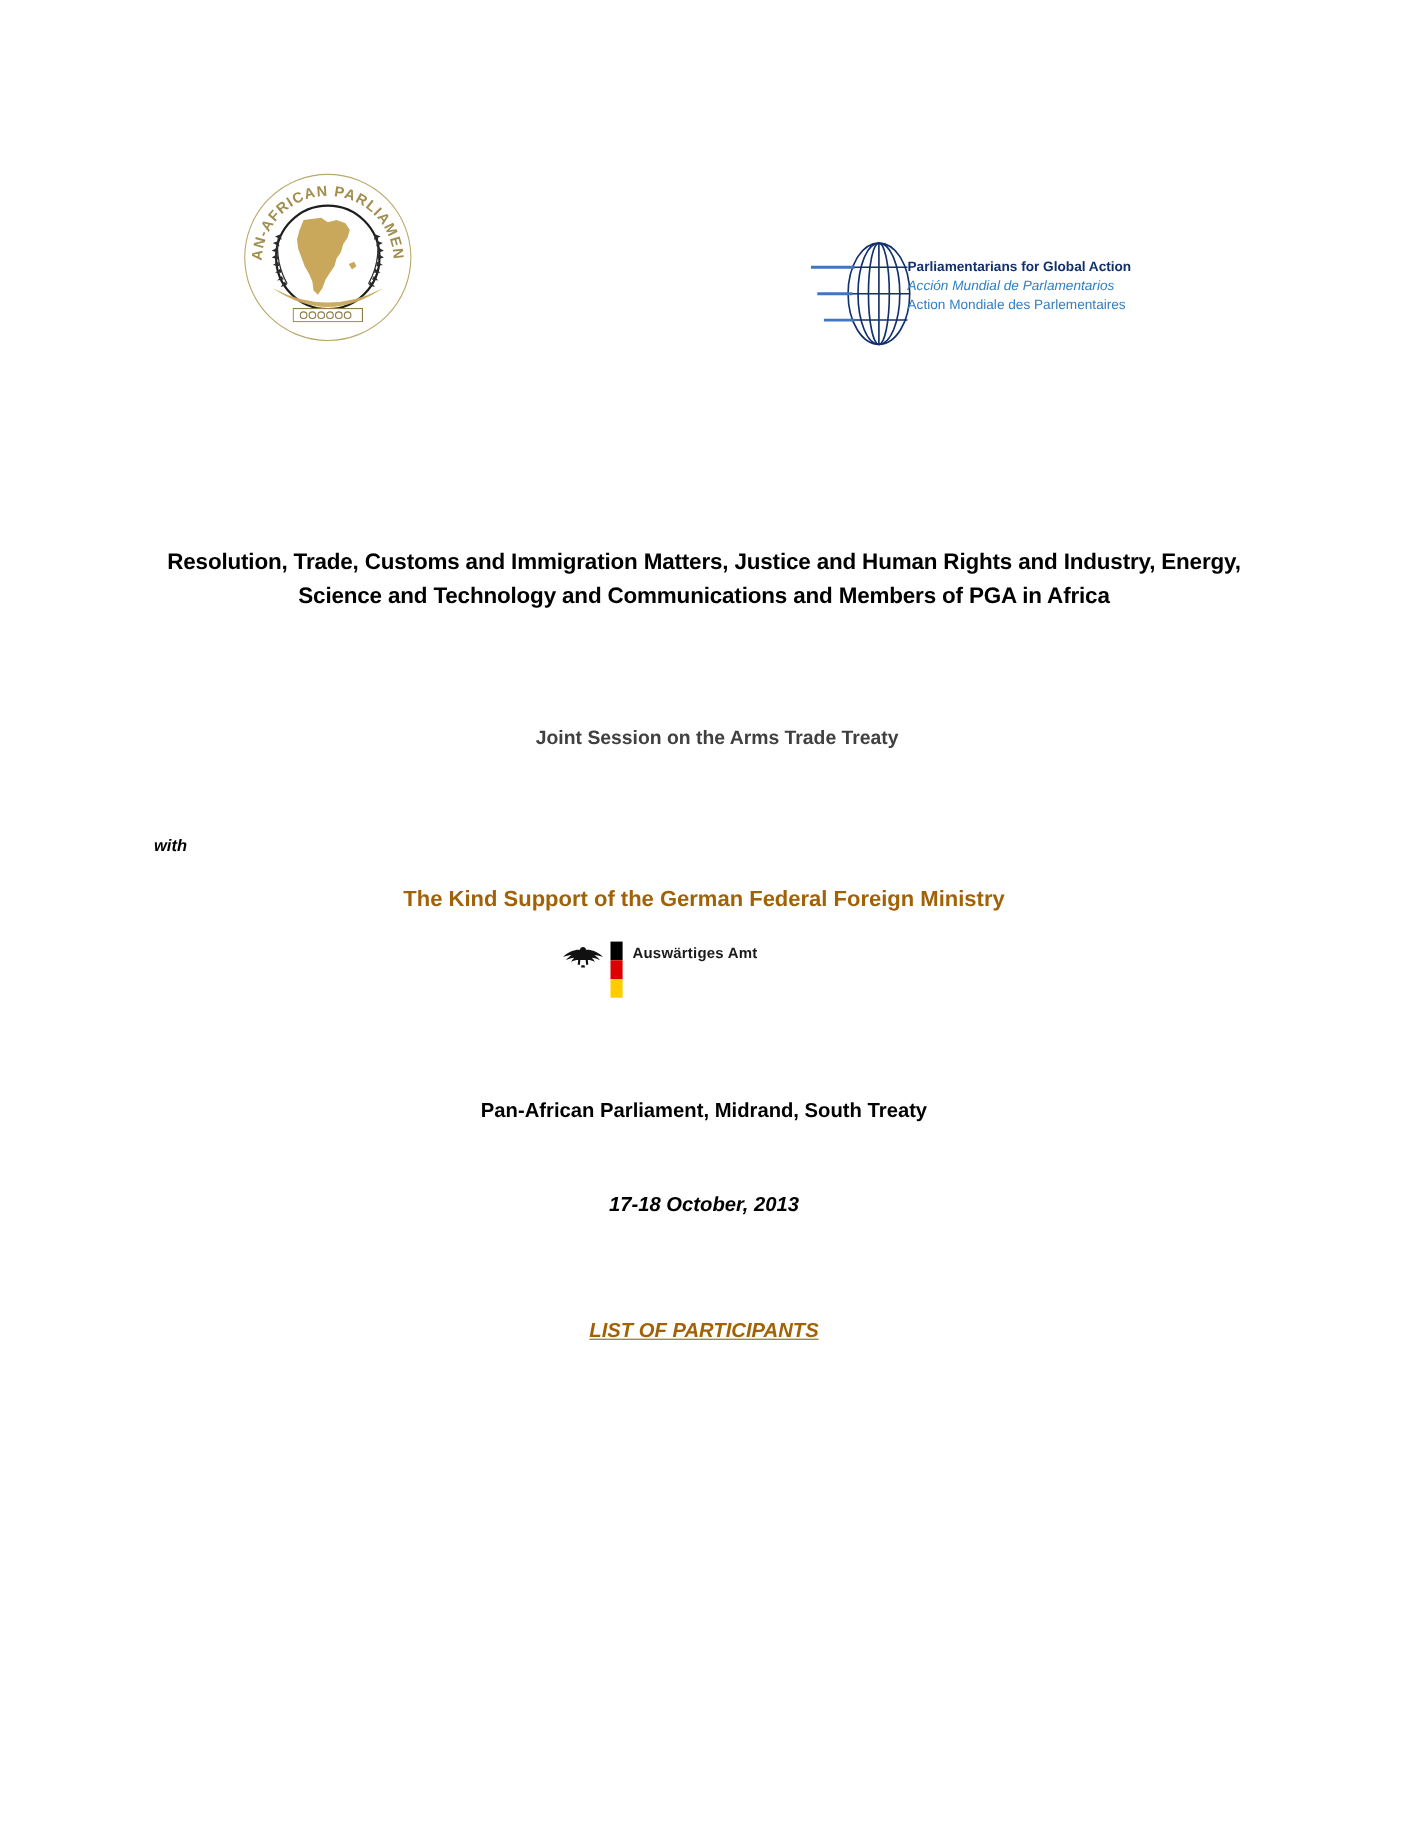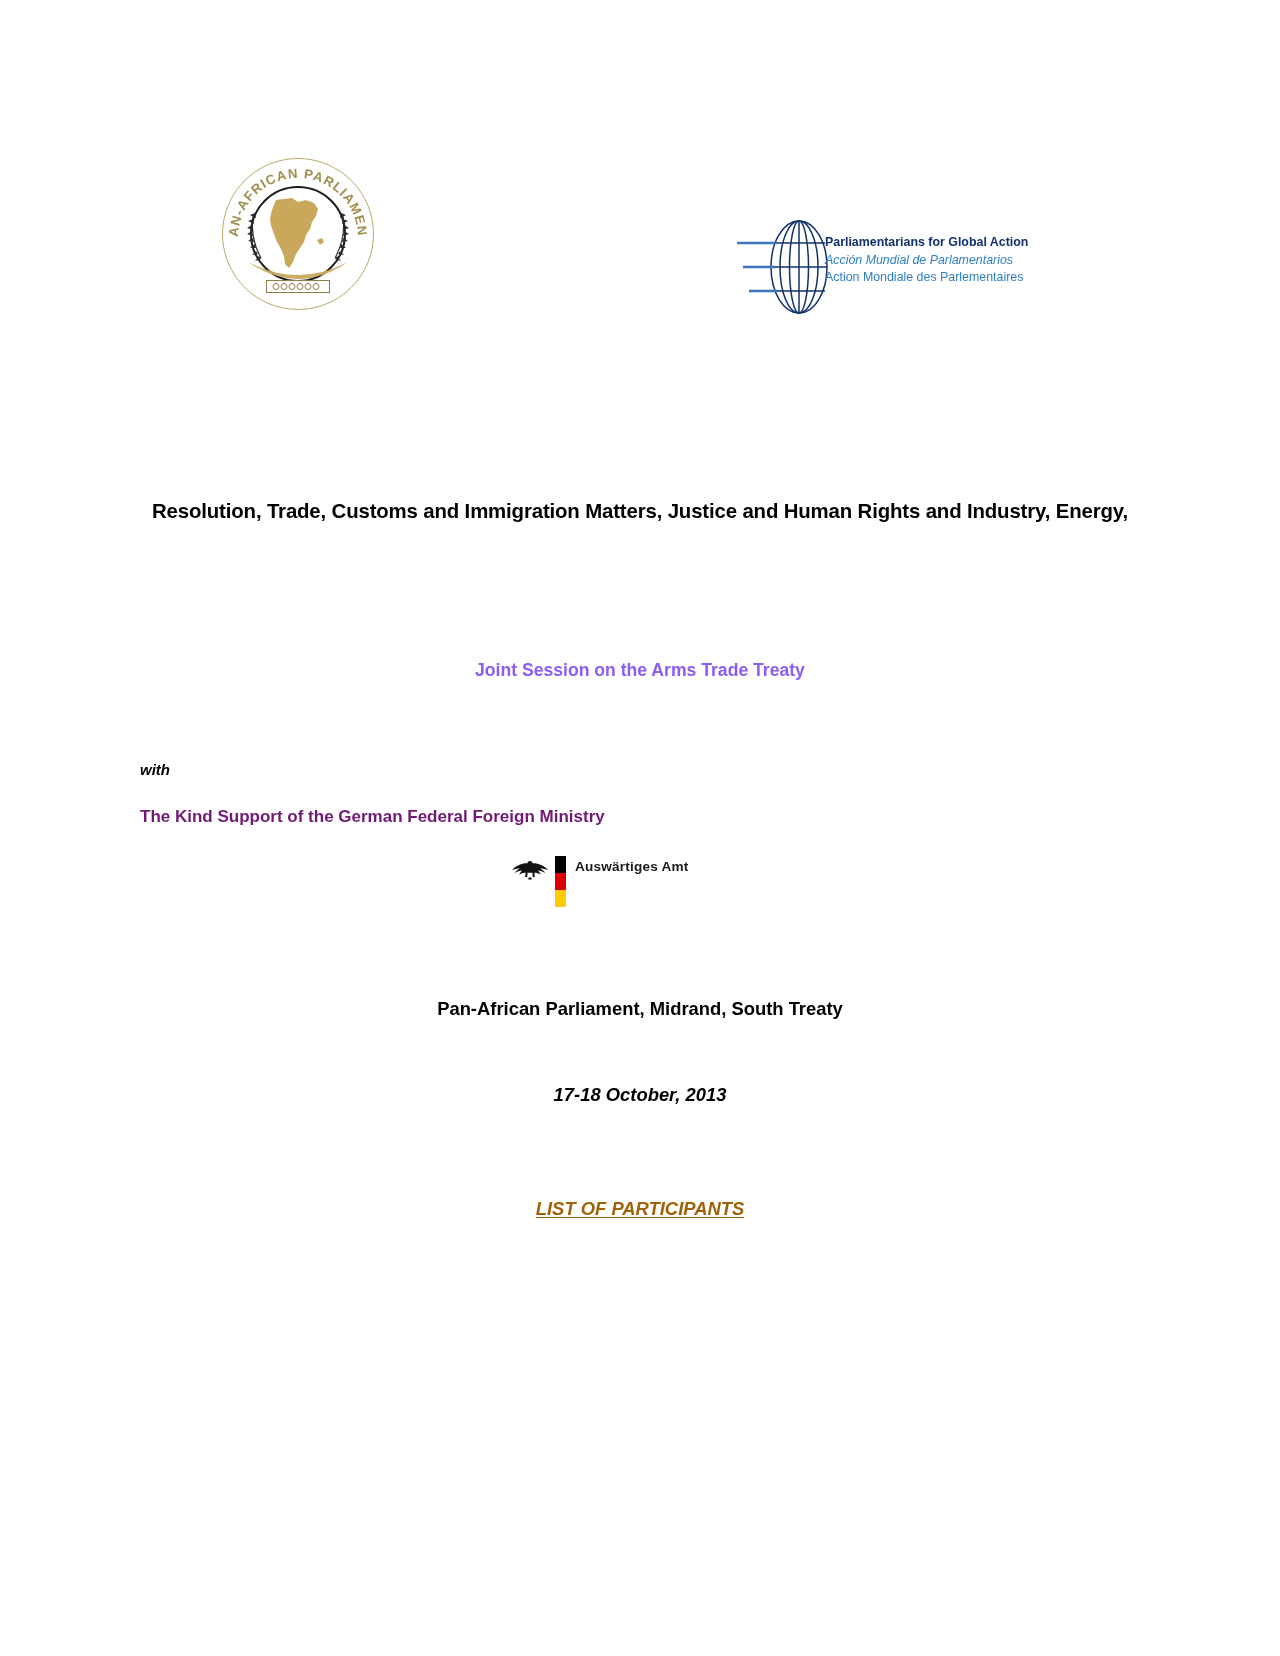--- a/index.html
+++ b/index.html
@@ -134,50 +134,50 @@
     font-size: 20.4px;
     font-weight: bold;
     line-height: 1.52;
     letter-spacing: -0.15px;
     color: #000;
     white-space: pre;
   }
 
   .session-line {
     position: absolute;
-    left: 140px;
+    left: 152px;
     top: 660px;
     width: 1000px;
     text-align: center;
     font-size: 17.6px;
     font-weight: bold;
-    color: #8b5cf6;
+    color: #404040;
   }
 
   .with-line {
     position: absolute;
     left: 140px;
     top: 761px;
     width: 1000px;
     text-align: left;
     font-size: 15px;
     font-weight: bold;
     font-style: italic;
     color: #000;
   }
 
   .support-line {
     position: absolute;
     left: 140px;
     top: 807px;
     width: 1000px;
-    text-align: left;
-    font-size: 17px;
-    font-weight: bold;
-    color: #701a75;
+    text-align: center;
+    font-size: 20px;
+    font-weight: bold;
+    color: #a16207;
   }
 
   
   .aa-logo {
     position: absolute;
     left: 511px;
     top: 856px;
     width: 184px;
     height: 56px;
   }
@@ -344,20 +344,21 @@
         <div class="pga-l2">Acción Mundial de Parlamentarios</div>
         <div class="pga-l3">Action Mondiale des Parlementaires</div>
       </div>
     </div>
   </div>
 
   <div class="content">
 
     <div class="title-block">
       <div class="title-line">Resolution, Trade, Customs and Immigration Matters, Justice and Human Rights and Industry, Energy,</div>
+      <div class="title-line">Science and Technology and Communications and Members of PGA in Africa</div>
     </div>
 
     <div class="session-line">Joint Session on the Arms Trade Treaty</div>
 
     <div class="with-line">with</div>
 
     <div class="support-line">The Kind Support of the German Federal Foreign Ministry</div>
 
     <div class="aa-logo">
       <svg class="aa-eagle" viewBox="0 0 38 22">

